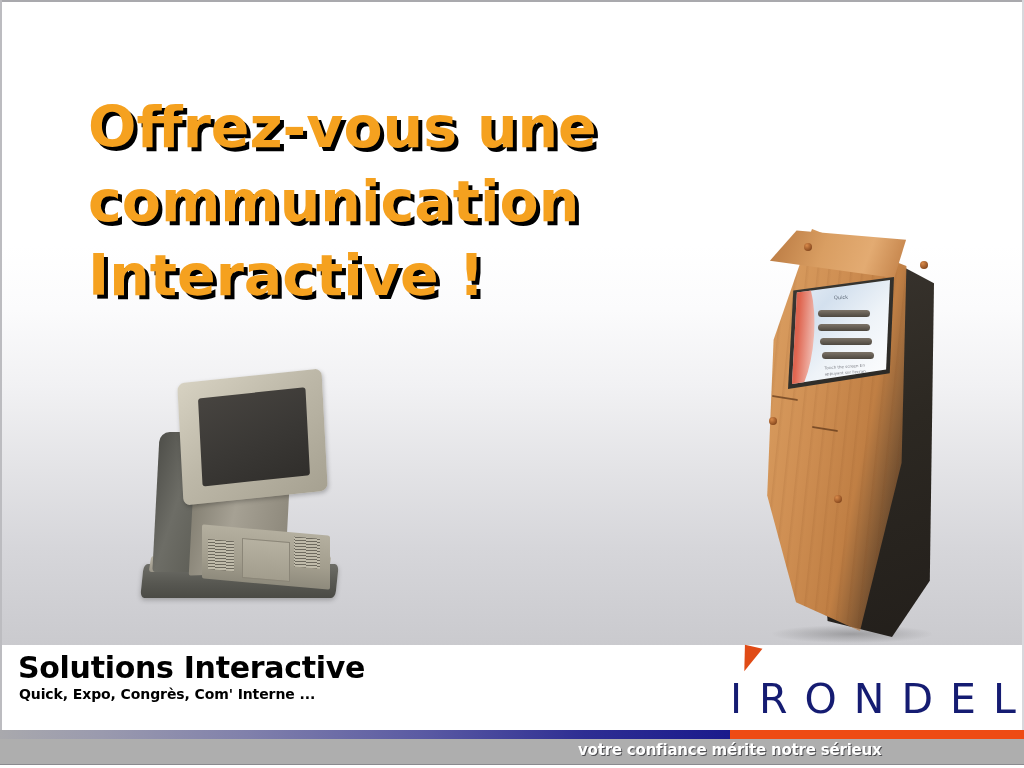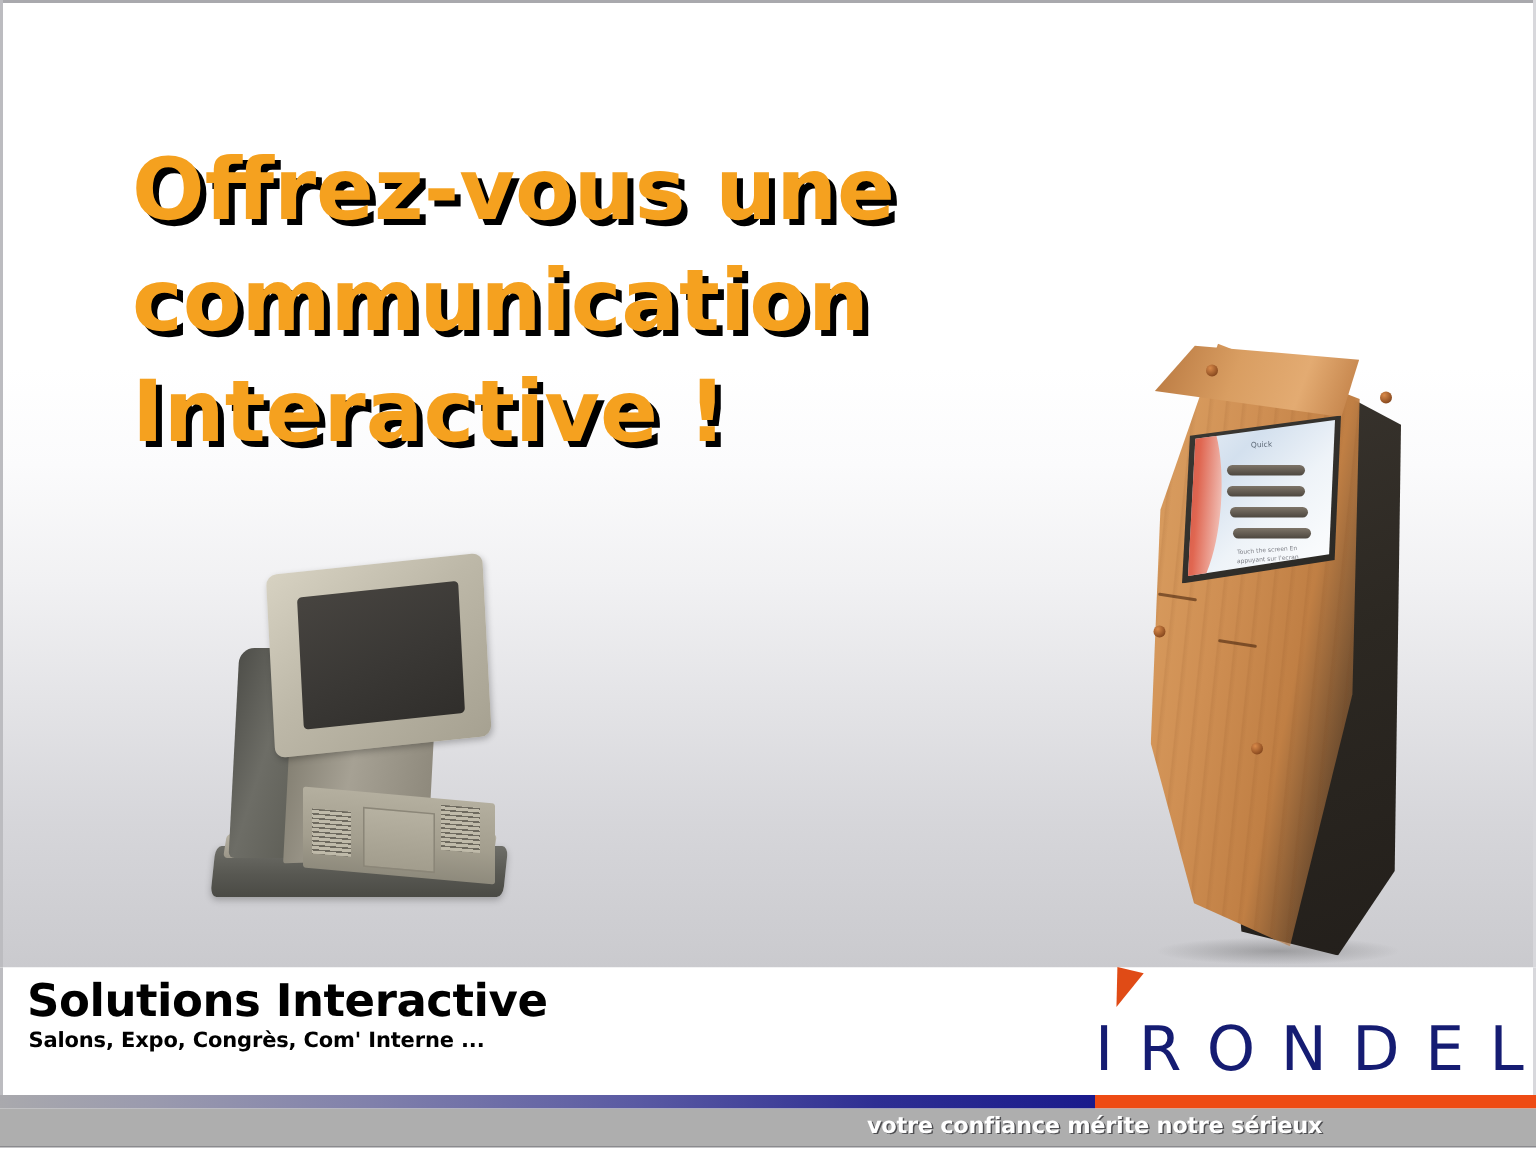--- a/index.html
+++ b/index.html
@@ -439,21 +439,21 @@
     <div class="kiosk-screw ks1"></div>
     <div class="kiosk-screw ks2"></div>
     <div class="kiosk-screw ks3"></div>
     <div class="kiosk-screw ks4"></div>
     <div class="kiosk-slot kslot1"></div>
     <div class="kiosk-slot kslot2"></div>
   </div>
 
   <div class="footer">
     <div class="footer-title">Solutions Interactive</div>
-    <div class="footer-sub">Salons, Expo, Congrès, Com' Interne ...</div>
+    <div class="footer-sub">Quick, Expo, Congrès, Com' Interne ...</div>
   </div>
 
   <div class="logo">
     <div class="logo-tri"></div>
     <div class="logo-word">IRONDEL</div>
   </div>
 
   <div class="bar-row">
     <div class="bar-blue"></div>
     <div class="bar-orange"></div>

